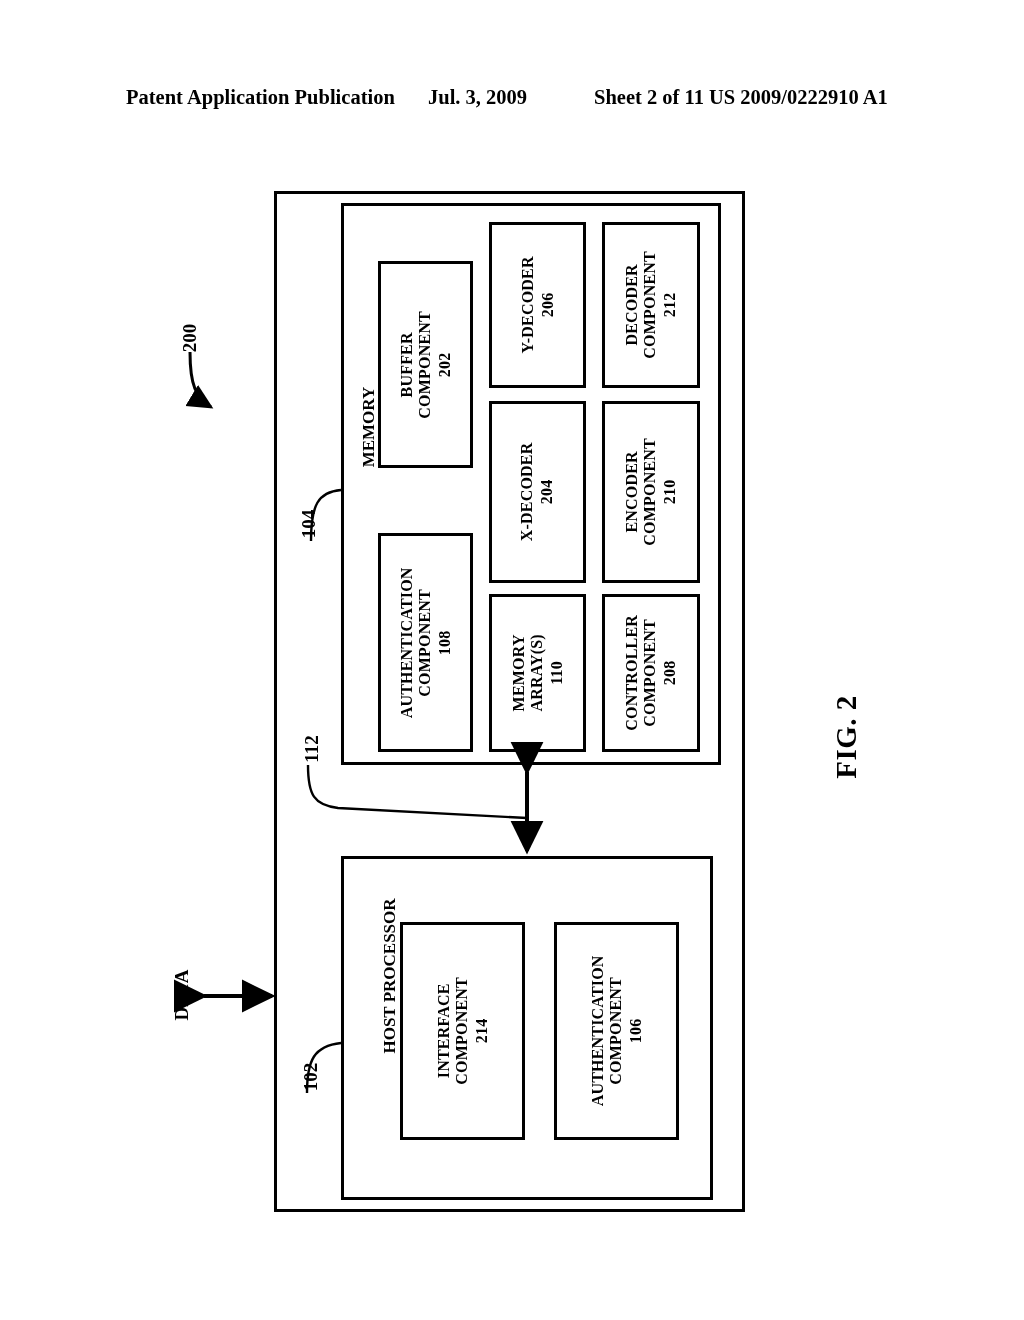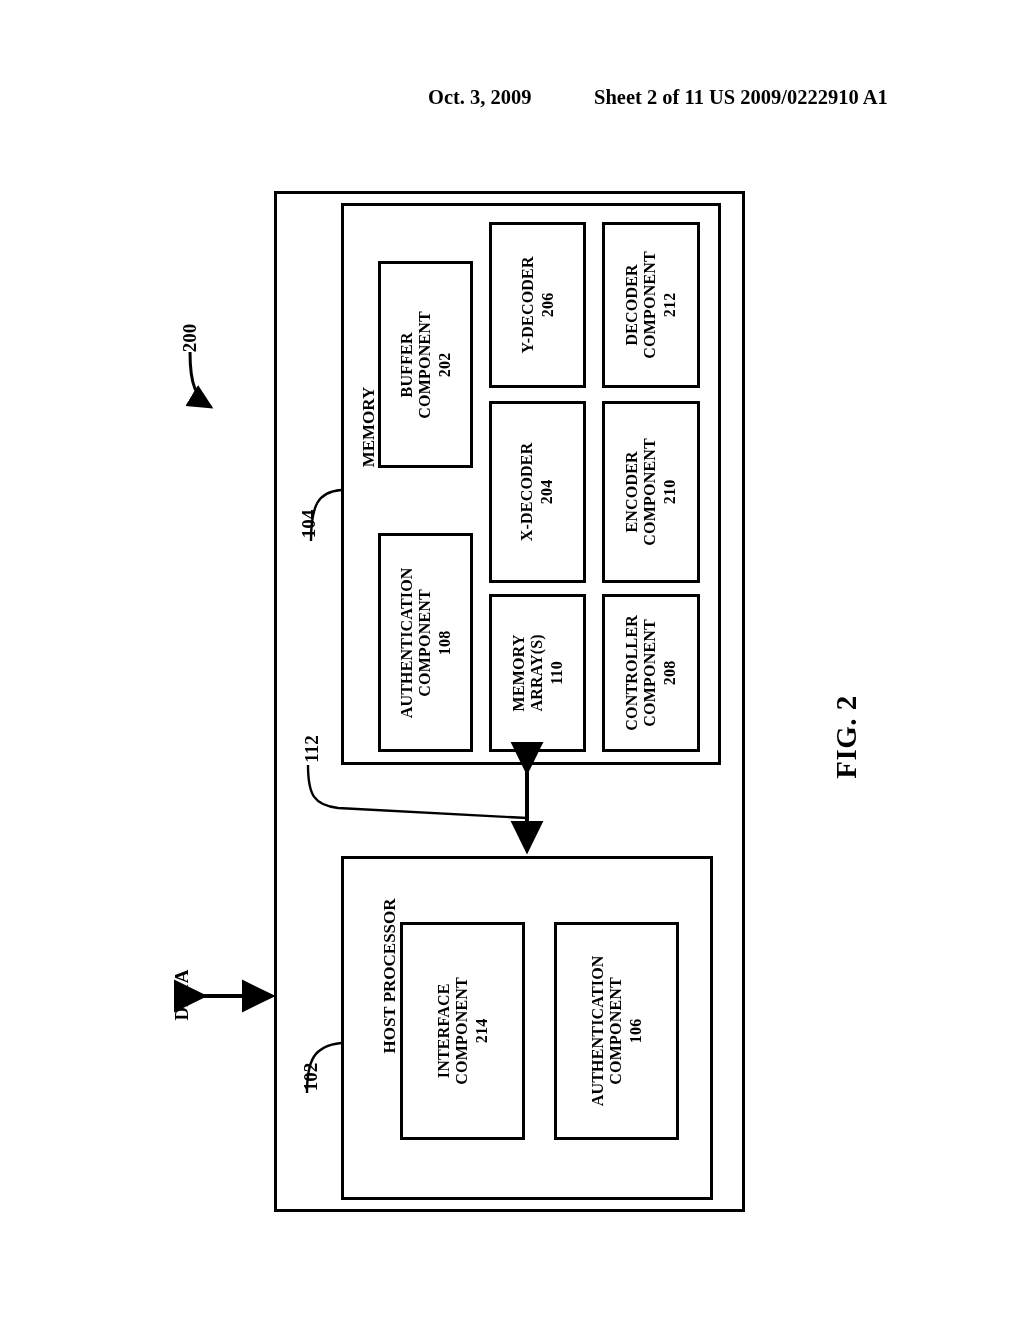--- a/index.html
+++ b/index.html
@@ -112,21 +112,22 @@
     top: 0;
     width: 1024px;
     height: 1320px;
     pointer-events: none;
   }
 </style>
 </head>
 <body>
 
 <div id="page-header">
-  <span class="hdr-cell hdr-date">Oct. 3, 2009</span>
+  <span class="hdr-cell hdr-pub">Patent Application Publication</span>
+  <span class="hdr-cell hdr-date">Jul. 3, 2009</span>
   <span class="hdr-cell hdr-sheet">Sheet 2 of 11</span>
   <span class="hdr-cell hdr-pat">US 2009/0222910 A1</span>
 </div>
 
 <div id="figure">
 
   <div class="box outer" style="left:274px; top:191px; width:471px; height:1021px;"></div>
 
   <div class="box inner" style="left:341px; top:203px; width:380px; height:562px;"></div>
 

